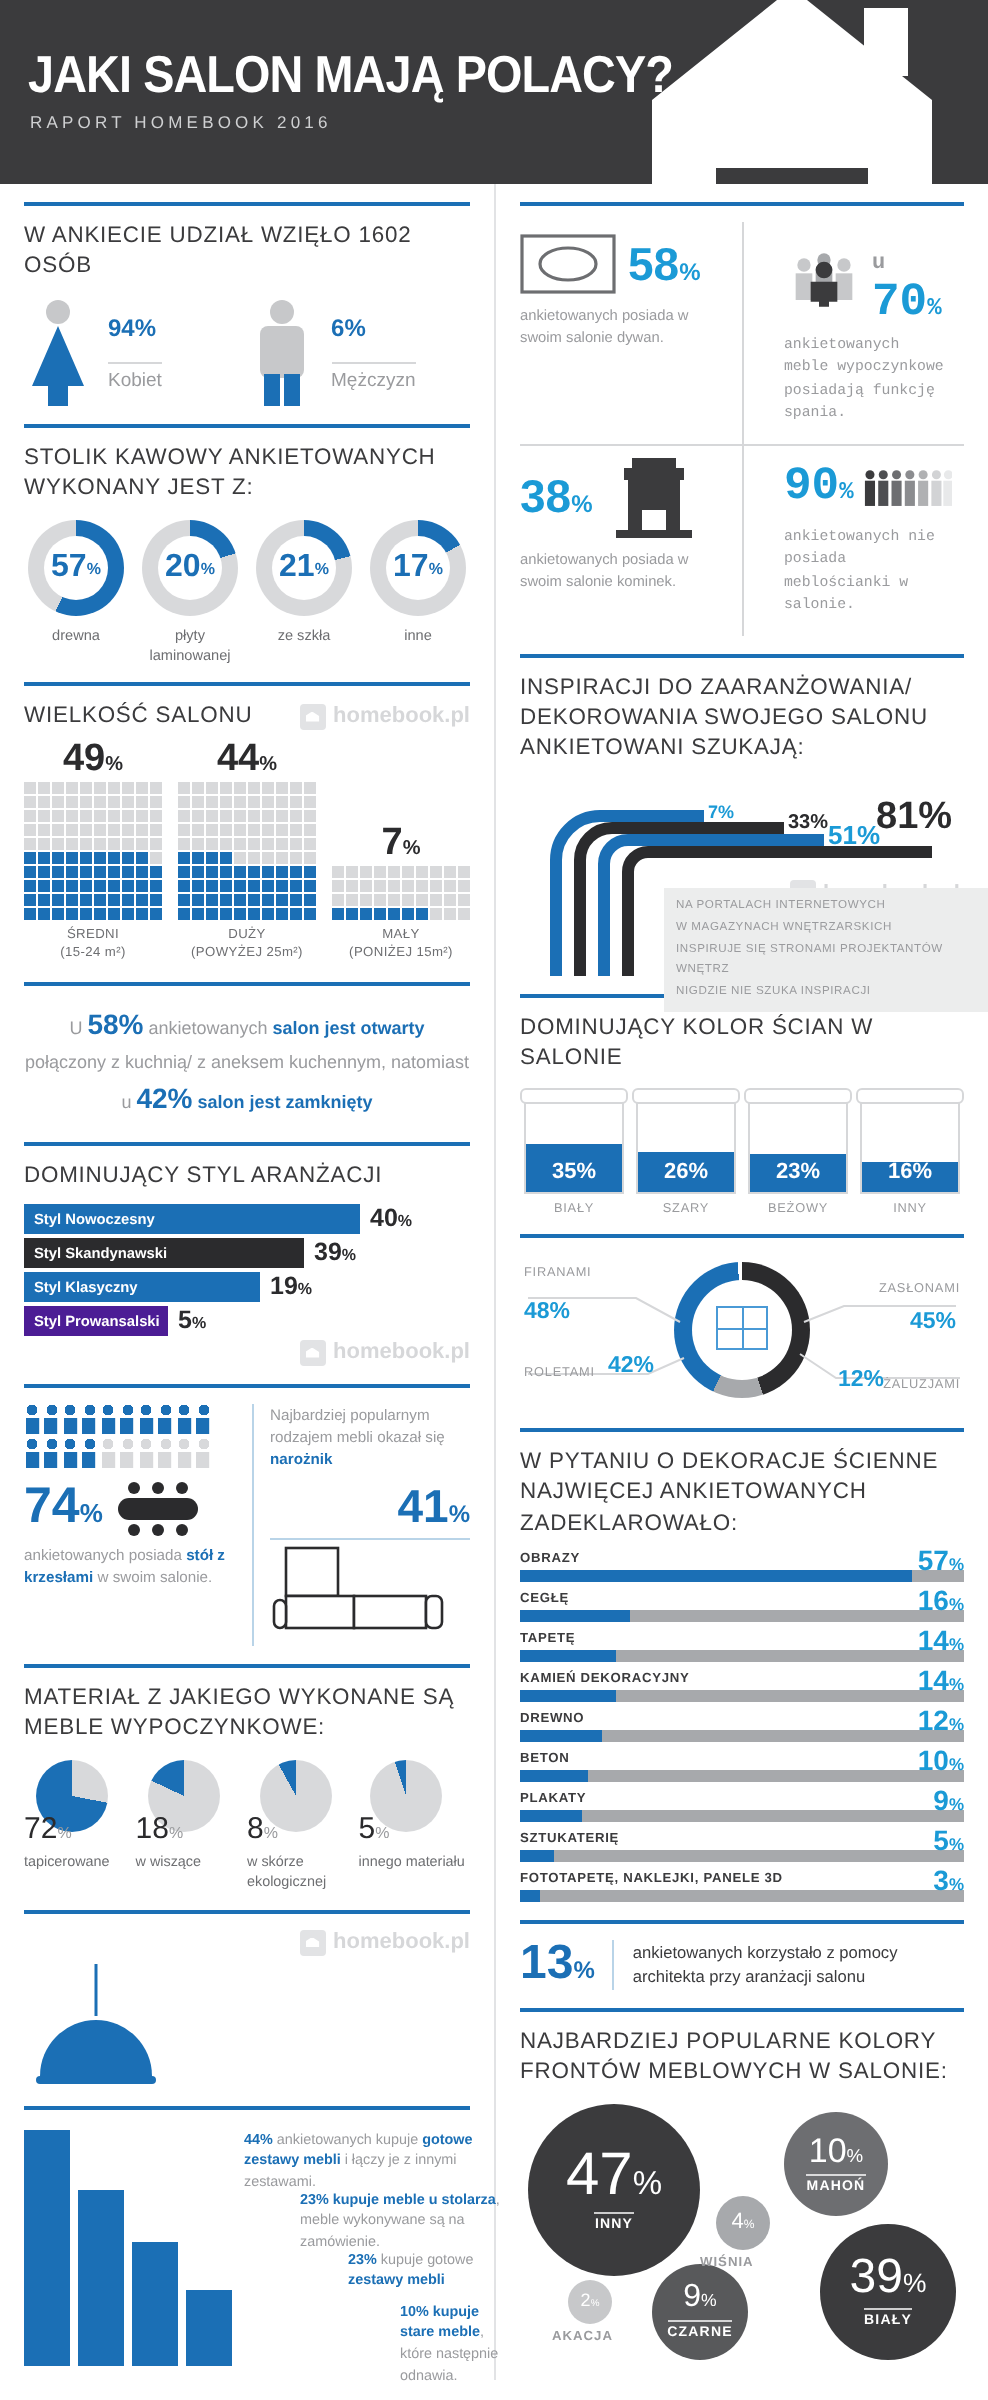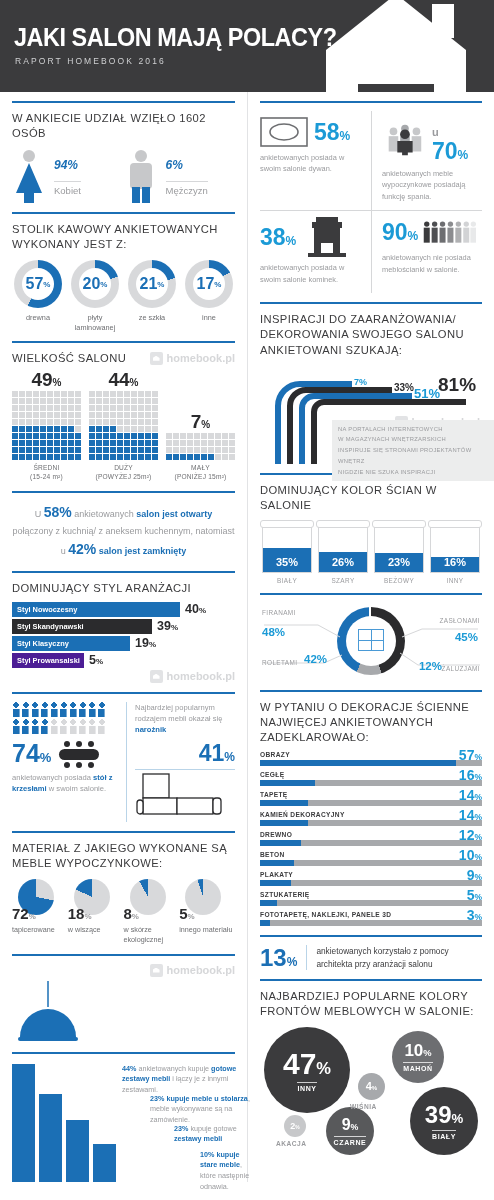--- a/index.html
+++ b/index.html
@@ -56,21 +56,21 @@
     background:#fff; clip-path: polygon(50% 0, 100% 45%, 100% 100%, 0 100%, 0 45%);
   }
   .blue { color:#1b6fb5; }
   .grey { color:#9a9b9e; }
   .tiny { font-size:7.6px; line-height:1.5; }
   .small { font-size:8.4px; line-height:1.55; }
 
   
   .gender-row { display:flex; margin-top:8px; }
   .gender { flex:1; display:flex; align-items:flex-start; gap:8px; }
-  .g-num { font-size:24px; font-weight:bold; color:#1b6fb5; line-height:1;font-style:italic; }
+  .g-num { font-size:24px; font-weight:bold; color:#1b6fb5; line-height:1; }
   .g-num span { font-size:12px; }
   .g-lbl { font-size:9.5px; color:#9a9b9e; margin-top:8px;
            border-top:1px solid #d6d7d9; padding-top:3px; }
 
   
   .donuts { display:flex; justify-content:space-between; margin-top:8px; }
   .donut-w { width:52px; text-align:center; }
   .donut { width:48px;height:48px;margin:0 auto; position:relative; border-radius:50%; }
   .donut:after{
     content:""; position:absolute; inset:8px; background:#fff; border-radius:50%;
@@ -109,40 +109,40 @@
        -webkit-mask: radial-gradient(circle 2.6px at 50% 3px,#000 99%,transparent 100%) ,
                      linear-gradient(#000 0 0) 50% 7px/6.6px 8px no-repeat;
        mask: radial-gradient(circle 2.6px at 50% 3px,#000 99%,transparent 100%),
              linear-gradient(#000 0 0) 50% 7px/6.6px 8px no-repeat; }
   .p.off { background:#d8d9db; }
 
   
   .pies { display:flex; justify-content:space-between; margin-top:8px; }
   .pie-w { width:56px; }
   .pie { width:36px;height:36px;border-radius:50%; margin-left:6px; }
-  .pie-num { font-size:15px;font-weight:bold;color:#2b2b2d; margin-top:-10px;}
+  .pie-num { font-size:15px;font-weight:normal;color:#2b2b2d; margin-top:-10px;}
   .pie-num i{font-size:8px;font-style:normal;color:#9a9b9e;}
   .pie-lbl { font-size:7.2px; color:#6e6f72; line-height:1.35; margin-top:3px;}
 
   
   .lamp-row{ display:flex; gap:10px; align-items:center; margin-top:4px;}
   .lamp-num{font-size:31px;font-weight:bold;color:#1b6fb5;line-height:1;}
   .lamp-num i{font-size:15px;font-style:normal;}
 
   
   .pb-wrap{ display:flex; gap:6px; margin-top:6px; }
   .pb-bars{ display:flex; align-items:flex-end; gap:4px; height:120px; }
   .pb{ width:23px; background:#1b6fb5; }
   .pb-txts{ flex:1; position:relative; height:120px; font-size:7.2px; line-height:1.5;}
   .pb-txt{ position:absolute; }
 
   
   .quad { display:flex; flex-wrap:wrap; }
   .q { width:50%; padding:6px 6px 8px 0; }
-  .q.rb { border-left:1px solid #d6d7d9; padding-left:10px; }
+  .q.rb { border-left:1px solid #d6d7d9; padding-left:20px;font-family:Liberation Mono, monospace; }
   .q.tb { border-top:1px solid #d6d7d9; }
   .q-num { font-size:23px; font-weight:bold; color:#1b9ad6; line-height:1; }
   .q-num i { font-size:12px; font-style:normal; }
   .q-txt { font-size:7.4px; color:#9a9b9e; line-height:1.55; margin-top:5px; }
 
   
   .insp { position:relative; height:100px; margin-top:2px; }
   .insp-legend { position:absolute; left:72px; top:56px; background:#eceded;
                  padding:4px 6px; font-size:5.8px; color:#9a9b9e; line-height:1.85;
                  letter-spacing:.3px; width:168px; }
@@ -181,21 +181,21 @@
   .arch{ display:flex; align-items:center; gap:9px; margin-top:6px;}
   .arch-num{ font-size:24px;font-weight:bold;color:#1b6fb5;line-height:1;}
   .arch-num i{font-size:12px;font-style:normal;}
   .arch-txt{ border-left:1px solid #b9d4e8; padding-left:9px; font-size:8.3px;
              color:#3b3b3d; line-height:1.5;}
 
   
   .bubbles{ position:relative; height:140px; margin-top:4px;}
   .bub{ position:absolute; border-radius:50%; display:flex; flex-direction:column;
         align-items:center; justify-content:center; color:#fff; }
-  .bub .bn{ font-weight:bold; line-height:1;text-align:right;}
+  .bub .bn{ font-weight:normal; line-height:1;text-align:right;}
   .bub .bn i{ font-style:normal;}
   .bub .bl{ font-size:7px; font-weight:bold; letter-spacing:.6px; margin-top:3px;
             border-top:1px solid rgba(255,255,255,.75); padding-top:2px;}
 </style>
 </head>
 <body>
 
 <div class="sheet">
 
   <div class="header">

